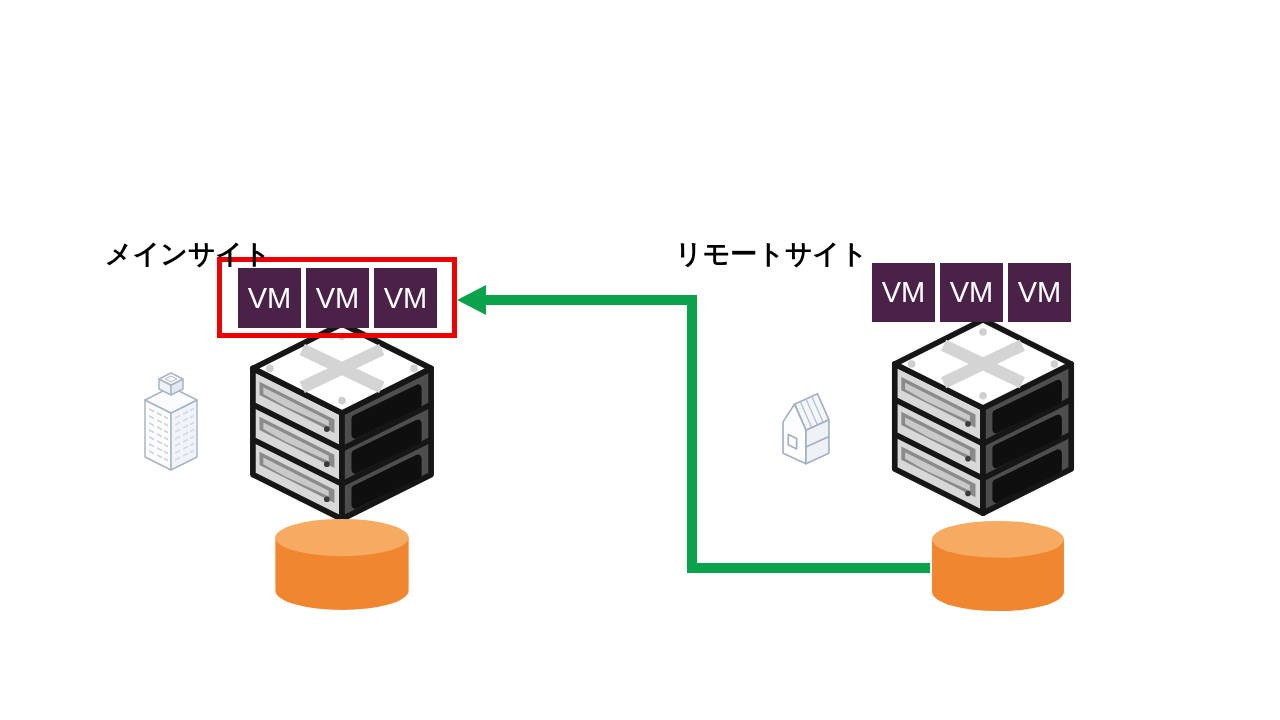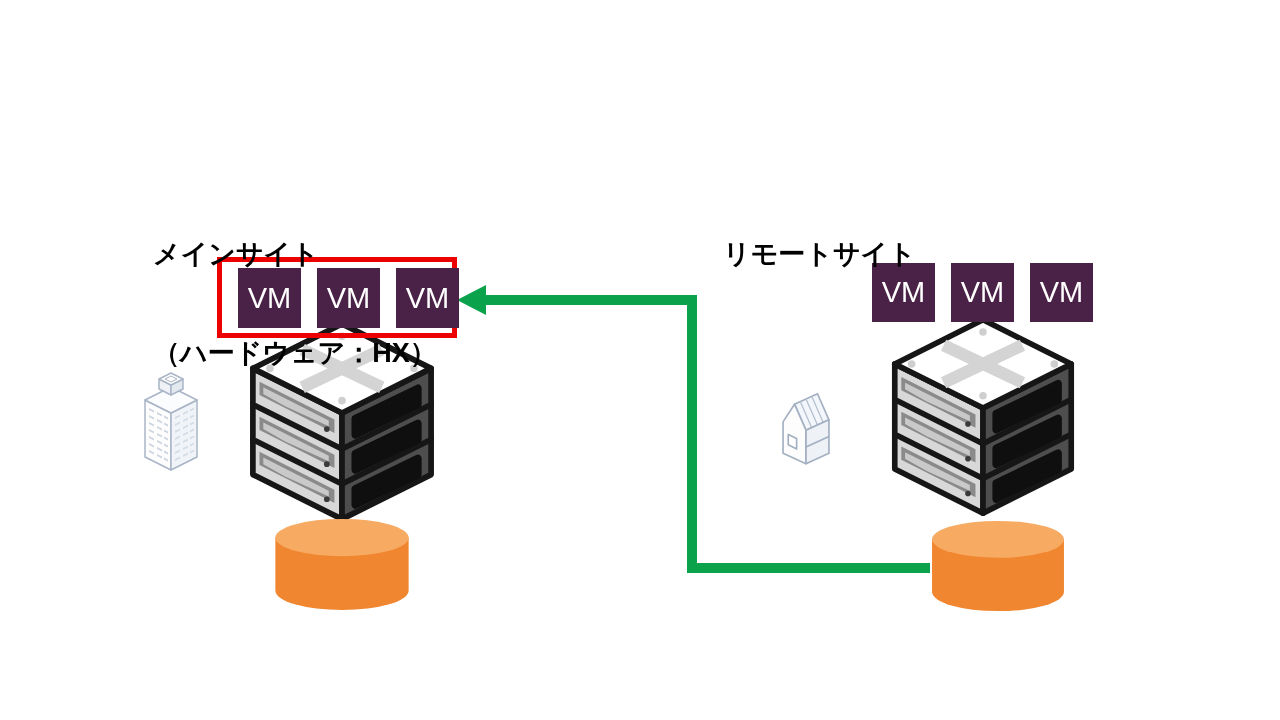--- a/index.html
+++ b/index.html
@@ -1,21 +1,21 @@
 <!DOCTYPE html>
 <html><head>
 <meta charset="utf-8">
 <style>
   html,body{margin:0;padding:0;background:#ffffff;}
   #canvas{position:relative;width:1280px;height:720px;background:#ffffff;overflow:hidden;
           font-family:"Liberation Sans","DejaVu Sans",sans-serif;}
   .abs{position:absolute;}
   .site-title{position:absolute;color:#000;font-weight:bold;font-size:27px;line-height:33px;
-              white-space:pre;z-index:5;margin-left:48px;}
-  .vm-row{position:absolute;display:flex;gap:16px;z-index:4;}
+              white-space:pre;z-index:5;}
+  .vm-row{position:absolute;display:flex;gap:5px;z-index:4;}
   .vm-box{width:63px;height:60px;background:#4A2147;color:#ffffff;display:flex;
           align-items:center;justify-content:center;font-size:29px;font-weight:400;}
   #vm-row-remote .vm-box{height:59px;}
   .red-frame{position:absolute;left:217px;top:257px;width:240px;height:81px;
              border:5px solid #EC0000;box-sizing:border-box;z-index:4;background:transparent;}
   svg{display:block;}
   .layer1{z-index:1}.layer2{z-index:2}.layer3{z-index:3}
 </style>
 </head>
 <body>
@@ -141,21 +141,20 @@
     </defs>
   </svg>
 
   <svg class="abs layer1" style="left:0;top:0" width="1280" height="720" viewBox="0 0 1280 720">
     <polyline points="482,300 692,300 692,568 930,568" fill="none" stroke="#0AA24B" stroke-width="10"></polyline>
     <polygon points="457,300 486,285 486,315" fill="#0AA24B"></polygon>
   </svg>
 
   <div class="site-title" style="left:105px;top:172px;">
     <div>メインサイト</div>
-    <div>（ハードウェア：HX）</div>
   </div>
 
   <svg class="abs layer2" style="left:247px;top:321px" width="190" height="201" viewBox="0 0 200 212">
     <use href="#server"></use>
   </svg>
 
   <svg class="abs layer2" style="left:133px;top:368px" width="76" height="108" viewBox="0 0 76 108">
     <use href="#tower"></use>
   </svg>
 

